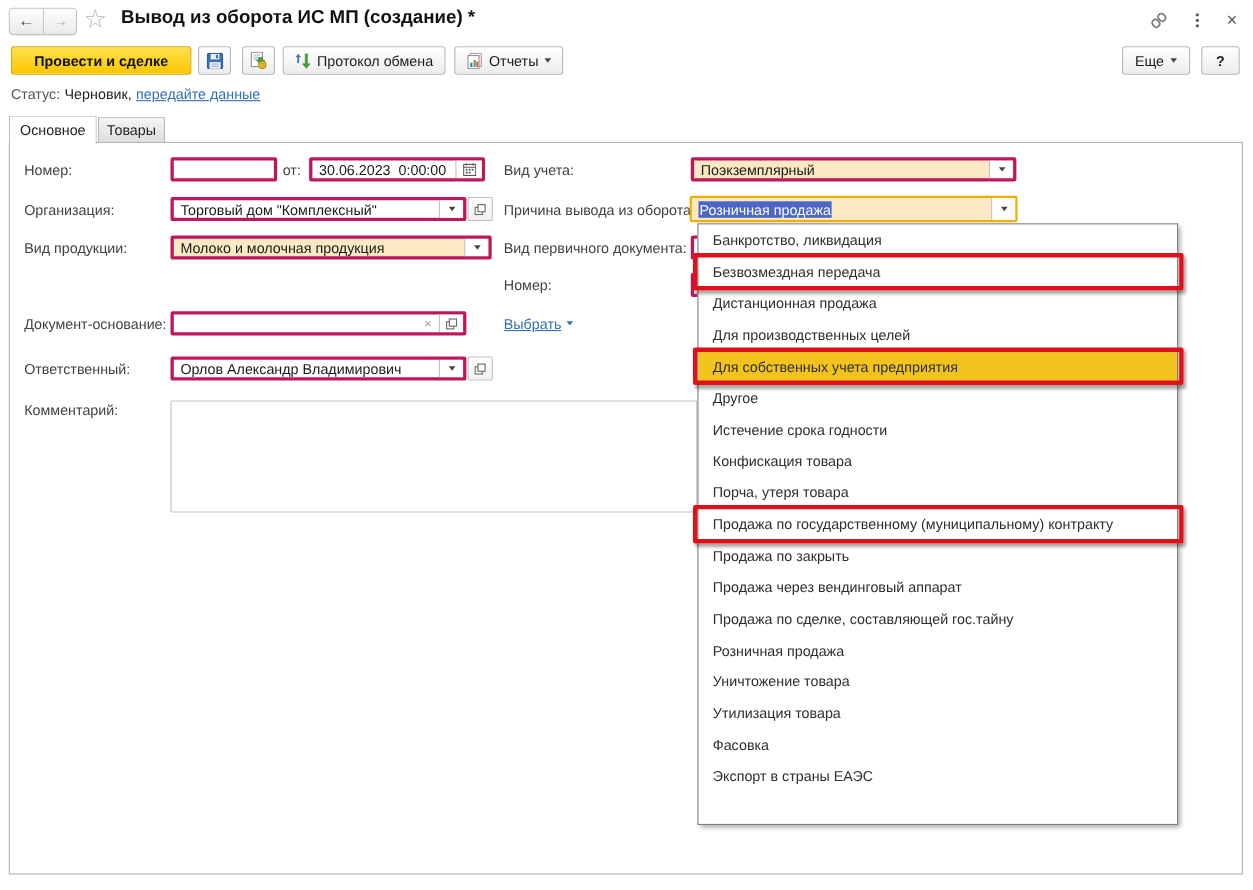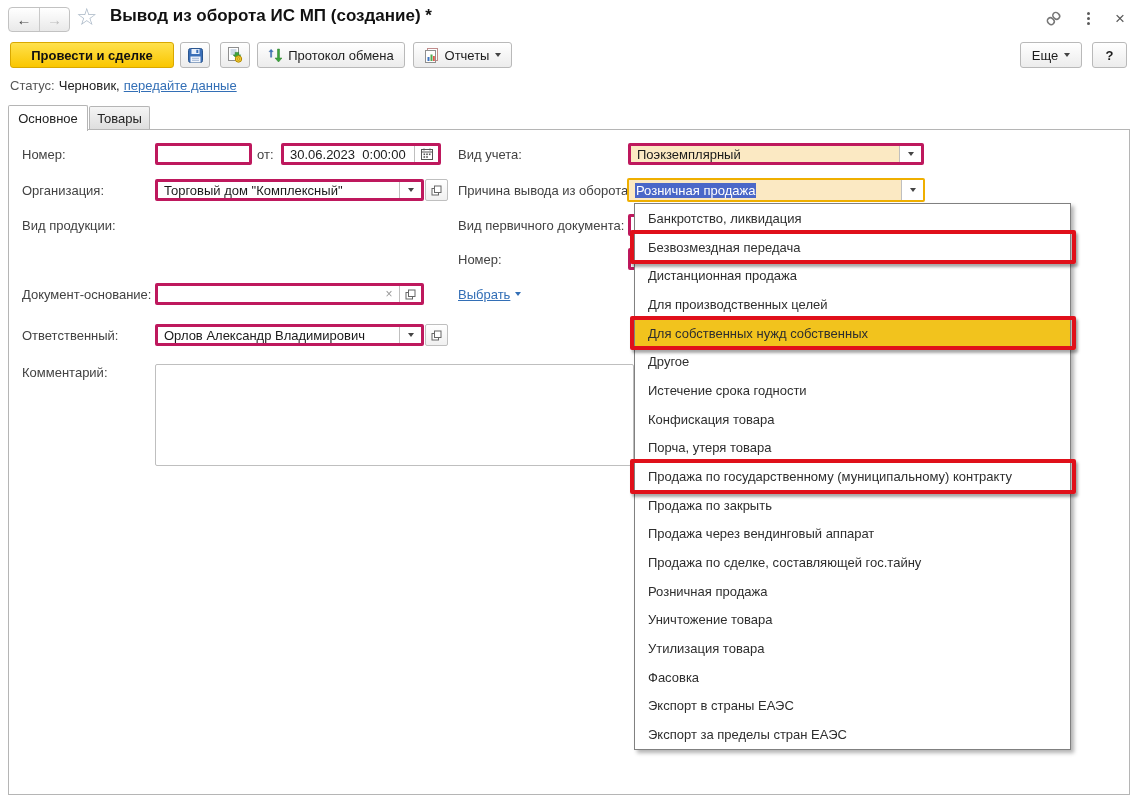--- a/index.html
+++ b/index.html
@@ -221,20 +221,26 @@
   </button>
   <div class="flabel" style="left:458px;top:179px">Причина вывода из оборота:</div>
   <div class="field cream focused" style="left:627px;top:178px;width:298px">
     <div class="txt"><span class="sel-text">Розничная продажа</span></div>
     <div class="dd-btn">
         <span class="caret"></span>
       </div>
   </div>
 
   <div class="flabel" style="left:22px;top:214px">Вид продукции:</div>
+  <div class="field cream" style="left:155px;top:214px;width:292px">
+    <div class="txt">Молоко и молочная продукция</div>
+    <div class="dd-btn">
+        <span class="caret"></span>
+      </div>
+  </div>
   <div class="flabel" style="left:458px;top:214px">Вид первичного документа:</div>
   <div class="field" style="left:628px;top:214px;width:296px"></div>
 
   <div class="flabel" style="left:458px;top:248px">Номер:</div>
   <div class="field" style="left:628px;top:248px;width:296px"></div>
 
   <div class="flabel" style="left:22px;top:283px">Документ-основание:</div>
   <div class="field" style="left:155px;top:283px;width:269px">
     <div class="txt"></div>
     <div class="clr-btn">
@@ -272,31 +278,30 @@
 
   <div class="flabel" style="left:22px;top:361px">Комментарий:</div>
   <textarea class="textarea" style="left: 155px; top: 364px; width: 479px; height: 102px;"></textarea>
 
   <div class="dd-panel">
     <div class="dd-list">
         <div class="dd-item">Банкротство, ликвидация</div>
         <div class="dd-item red-annot">Безвозмездная передача</div>
         <div class="dd-item">Дистанционная продажа</div>
         <div class="dd-item">Для производственных целей</div>
-        <div class="dd-item gold red-annot">Для собственных нужд собственных</div>
+        <div class="dd-item gold red-annot">Для собственных учета предприятия</div>
         <div class="dd-item">Другое</div>
         <div class="dd-item">Истечение срока годности</div>
         <div class="dd-item">Конфискация товара</div>
         <div class="dd-item">Порча, утеря товара</div>
         <div class="dd-item red-annot">Продажа по государственному (муниципальному) контракту</div>
         <div class="dd-item">Продажа по закрыть</div>
         <div class="dd-item">Продажа через вендинговый аппарат</div>
         <div class="dd-item">Продажа по сделке, составляющей гос.тайну</div>
         <div class="dd-item">Розничная продажа</div>
         <div class="dd-item">Уничтожение товара</div>
         <div class="dd-item">Утилизация товара</div>
         <div class="dd-item">Фасовка</div>
         <div class="dd-item">Экспорт в страны ЕАЭС</div>
-        <div class="dd-item">Экспорт за пределы стран ЕАЭС</div>
       </div>
   </div>
 
 </div>
 
 </body></html>

